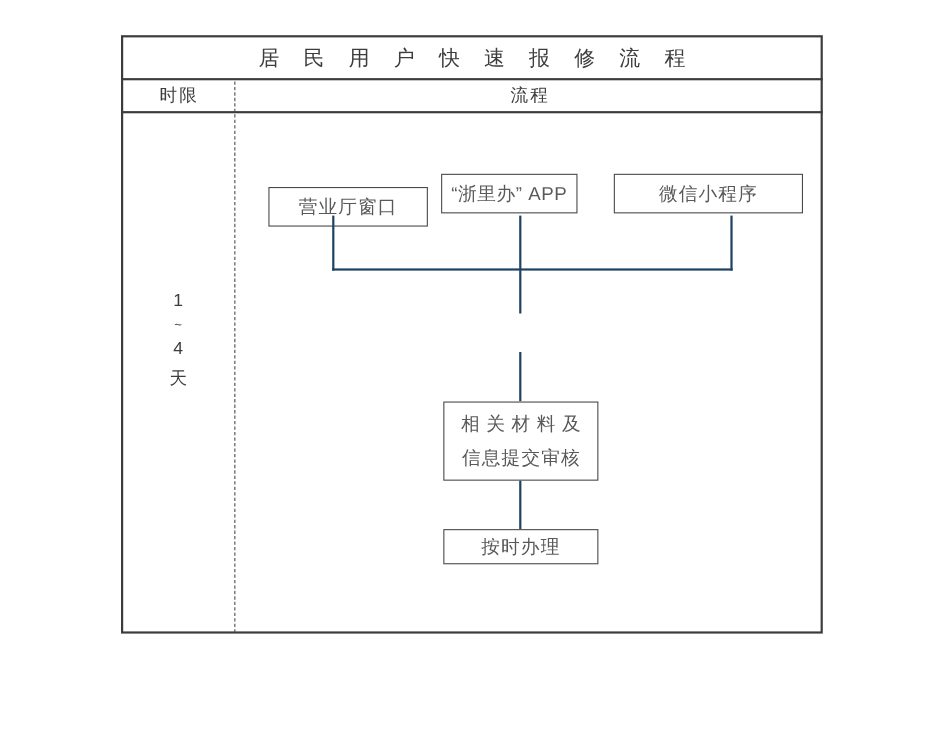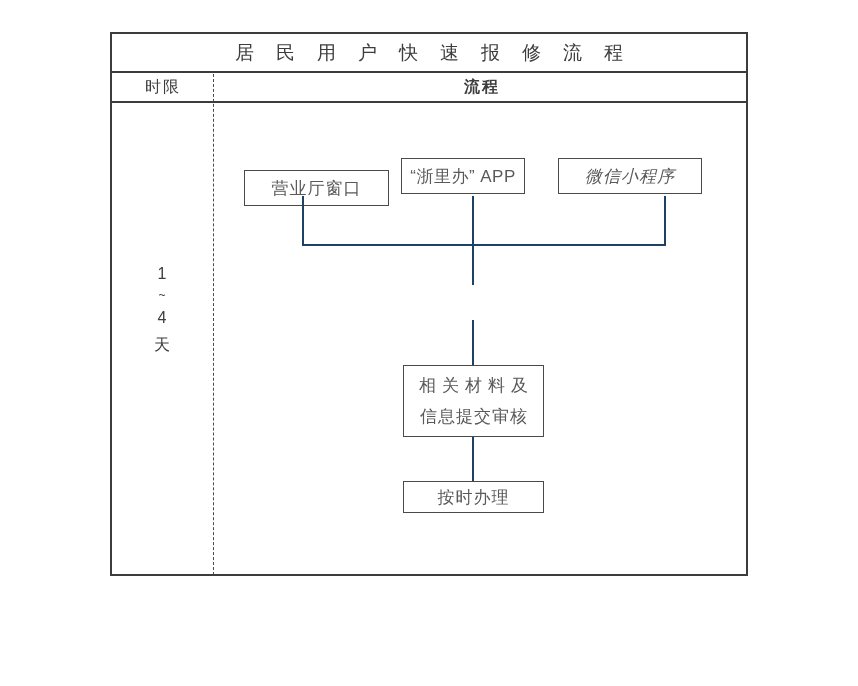--- a/index.html
+++ b/index.html
@@ -40,21 +40,21 @@
     color: var(--header-text, #3d3d3d);
     box-sizing: border-box; white-space: nowrap;
   }
   .th {
     position: absolute; top: 73px; height: 28px;
     display: flex; align-items: center; justify-content: center;
     font-size: 16px; letter-spacing: 2px; padding-left: 2px;
     color: var(--header-text, #3d3d3d); box-sizing: border-box;
   }
   .th-left  { left: 110px; width: 104px; }
-  .th-right { left: 214px; width: 534px; font-weight: bold; }
+  .th-right { left: 214px; width: 534px; }
 
   
   .time-limit {
     position: absolute; left: 110px; top: 262px; width: 104px;
     text-align: center; color: var(--header-text, #3d3d3d);
     font-size: 16px; line-height: 23px;
   }
   .tl-tilde { font-size: 12px; line-height: 21px; }
   .tl-unit  { margin-top: 4px; }
 
@@ -62,21 +62,21 @@
   .box {
     position: absolute; box-sizing: border-box;
     border: 1.5px solid var(--box-border, #4a4a4a);
     background: #ffffff;
     display: flex; align-items: center; justify-content: center;
     color: var(--box-text, #595959);
     font-size: 17px; letter-spacing: 1px; white-space: nowrap;
   }
   .channel-1 { left: 244px; top: 170px; width: 145px; height: 36px; }
   .channel-2 { left: 401px; top: 158px; width: 124px; height: 36px; letter-spacing: 0.5px; }
-  .channel-3 { left: 558px; top: 158px; width: 144px; height: 36px; font-style: italic; }
+  .channel-3 { left: 558px; top: 158px; width: 172px; height: 36px; }
   .step-accept    { left: 403px; top: 285px; width: 141px; height: 35px; }
   .step-materials {
     left: 403px; top: 365px; width: 141px; height: 72px;
     flex-direction: column; line-height: 31px;
   }
   .step-materials .ml1 { letter-spacing: 6px; padding-left: 6px; }
   .step-materials .ml2 { letter-spacing: 1px; padding-left: 1px; }
   .step-ontime { left: 403px; top: 481px; width: 141px; height: 32px; }
 
   

